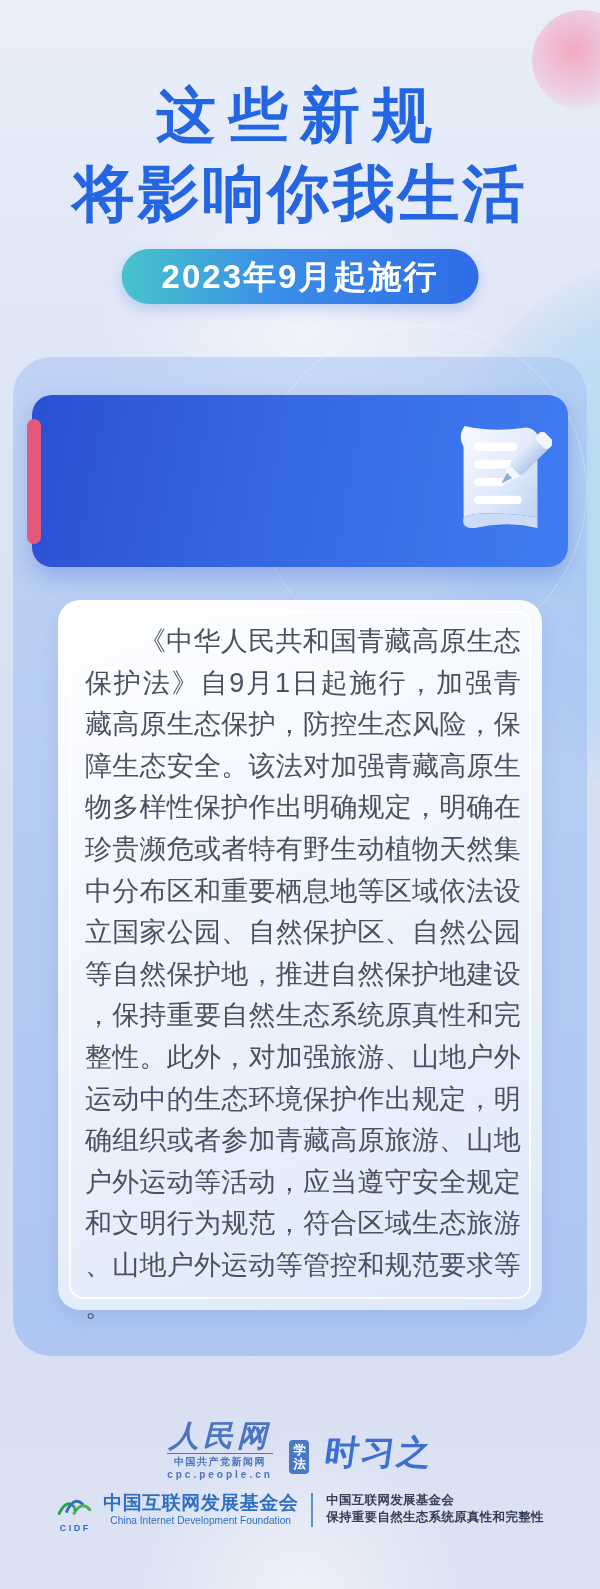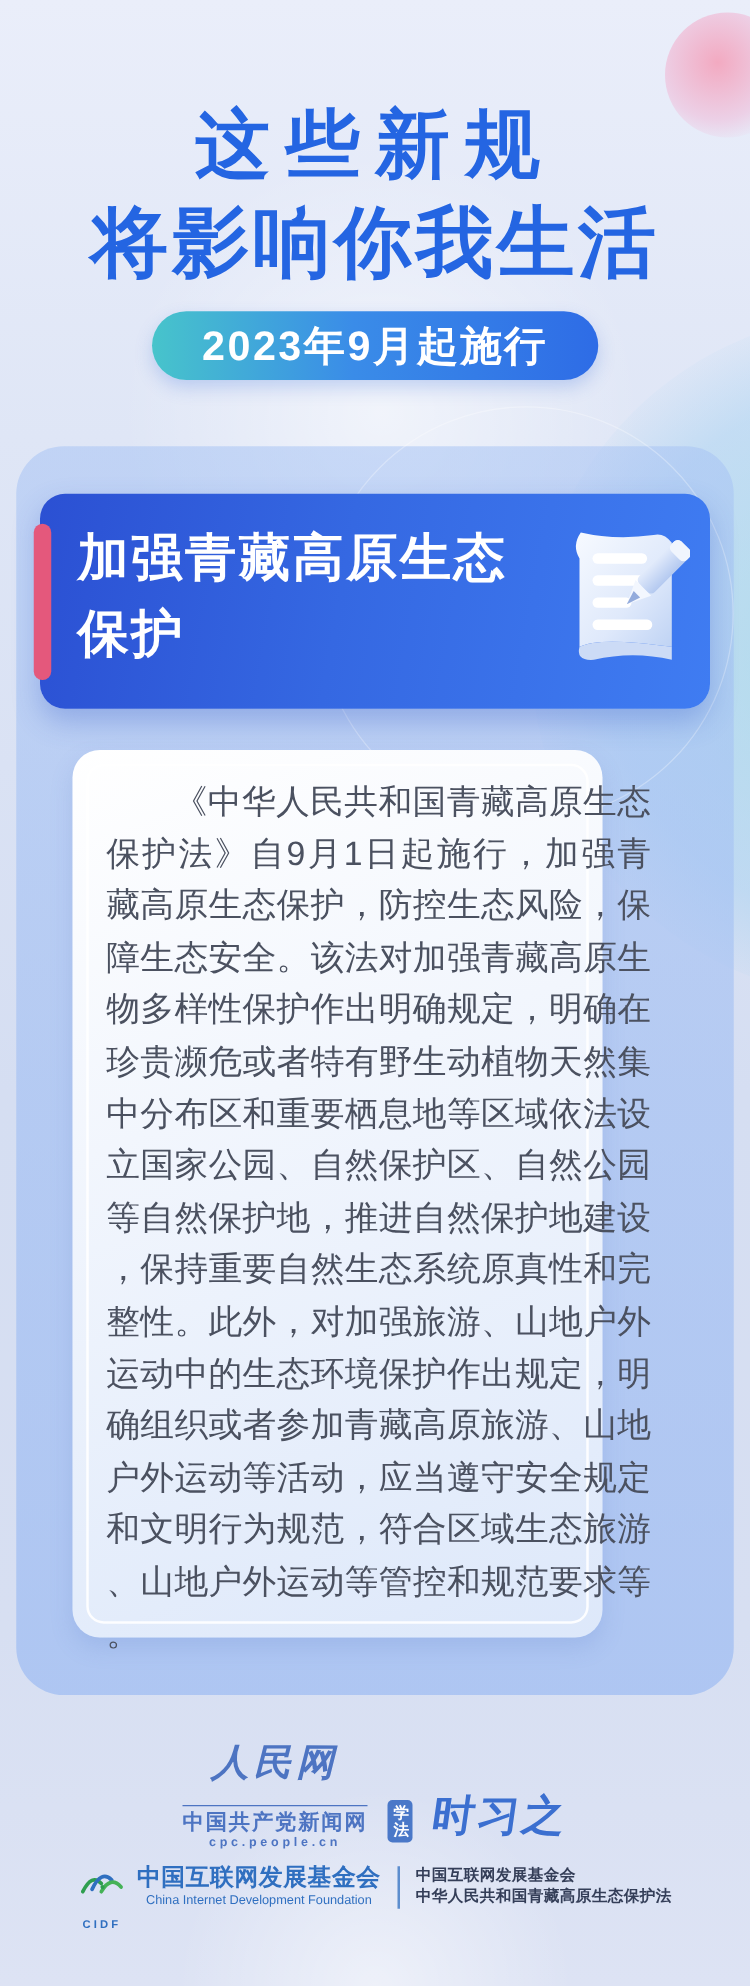--- a/index.html
+++ b/index.html
@@ -60,57 +60,57 @@
     background:#e4587c;
   }
   .head-title{
     position:absolute;left:62px;top:416px;width:360px;
     color:#ffffff;font-size:41px;font-weight:800;line-height:61px;letter-spacing:2px;
     line-break:anywhere;
   }
   .doc-icon{position:absolute;left:448px;top:417px;}
   
   .text-card{
-    position:absolute;left:58px;top:600px;width:424px;height:710px;border-radius:22px;
+    position:absolute;left:58px;top:600px;width:484px;height:710px;border-radius:22px;
     background:linear-gradient(160deg,#ffffff 0%,#f2f6fd 38%,#dde8fa 100%);
     box-shadow:0 8px 18px rgba(90,120,200,.18);
   }
   .text-card .frame{
     position:absolute;left:11px;top:11px;right:11px;bottom:11px;
     border:2px solid rgba(255,255,255,.9);border-radius:14px;pointer-events:none;
   }
   .body-text{
     position:absolute;left:27px;top:21px;width:436px;
     font-size:27px;line-height:41.6px;color:#4b5160;font-weight:500;
     text-indent:2em;text-align:justify;line-break:anywhere;letter-spacing:.2px;
   }
   
   .logo-row{
     position:absolute;left:0;top:1408px;width:600px;height:72px;
     display:flex;justify-content:center;align-items:flex-end;gap:16px;
   }
   .people-block{text-align:center;color:#4d74c2;}
   .people-script{font-size:30px;font-weight:800;font-style:italic;letter-spacing:4px;line-height:32px;}
-  .people-sub{font-size:17px;font-weight:800;letter-spacing:1.5px;border-top:1.5px solid #4d74c2;padding-top:1px;margin-top:17px;}
+  .people-sub{font-size:10px;font-weight:800;letter-spacing:1.5px;border-top:1.5px solid #4d74c2;padding-top:1px;margin-top:1px;}
   .people-url{font-size:10px;letter-spacing:3px;font-weight:600;}
   .xuefa{
     width:16px;background:#4a78c8;color:#fff;border-radius:4px;
     font-size:12.5px;font-weight:800;line-height:13.5px;padding:4px 1px 3px 3px;
     text-align:center;line-break:anywhere;margin-bottom:6px;
   }
   .shixizhi{
     font-size:34px;font-weight:900;color:#3b6fd0;transform:skewX(-8deg);
     letter-spacing:2px;margin-bottom:4px;
   }
   .fund-row{
     position:absolute;left:0;top:1492px;width:600px;
     display:flex;justify-content:center;align-items:flex-start;gap:9px;
   }
   .cidf-block{text-align:center;}
-  .cidf-abbr{font-size:9px;letter-spacing:2.5px;color:#2f6fc0;font-weight:600;margin-top:11px;}
+  .cidf-abbr{font-size:9px;letter-spacing:2.5px;color:#2f6fc0;font-weight:600;margin-top:1px;}
   .cidf-name{color:#2f6fc0;}
   .cidf-cn{font-size:19px;font-weight:600;letter-spacing:.5px;line-height:22px;}
   .cidf-en{font-size:10.2px;line-height:13px;text-align:center;}
   .fund-divider{width:2px;height:34px;background:#2f6fc0;opacity:.75;margin:1px 4px 0;}
   .credit{color:#343e58;font-size:12.5px;font-weight:700;line-height:16.5px;letter-spacing:.3px;}
 </style>
 </head>
 <body>
 
 <div class="stage">
@@ -122,21 +122,20 @@
 
   <div class="title l2">将影响你我生活</div>
   <div class="title l1">这些新规</div>
   <div class="date-pill">2023年9月起施行</div>
 
   <div class="panel"></div>
   <div class="ring"></div>
 
   <div class="head-card"></div>
   <div class="pink-bar"></div>
-  <div class="head-title">加强青藏高原生态保护</div>
 
   <svg class="doc-icon" width="104" height="124" viewBox="0 0 100 118">
     <defs>
       <linearGradient id="paperGrad" x1="0" y1="0" x2="1" y2="1">
         <stop offset="0" stop-color="#f7faff"></stop>
         <stop offset="0.6" stop-color="#dfe9fb"></stop>
         <stop offset="1" stop-color="#bfd3f4"></stop>
       </linearGradient>
       <linearGradient id="pencilGrad" x1="0" y1="0" x2="1" y2="0">
         <stop offset="0" stop-color="#e2ebfb"></stop>
@@ -182,17 +181,17 @@
       </svg>
       <div class="cidf-abbr">CIDF</div>
     </div>
     <div class="cidf-name">
       <div class="cidf-cn">中国互联网发展基金会</div>
       <div class="cidf-en">China Internet Development Foundation</div>
     </div>
     <div class="fund-divider"></div>
     <div class="credit">
       <div>中国互联网发展基金会</div>
-      <div>中华人民共和国青藏高原生态保护法</div>
+      <div>保持重要自然生态系统原真性和完整性</div>
     </div>
   </div>
 
 </div>
 
 </body></html>

